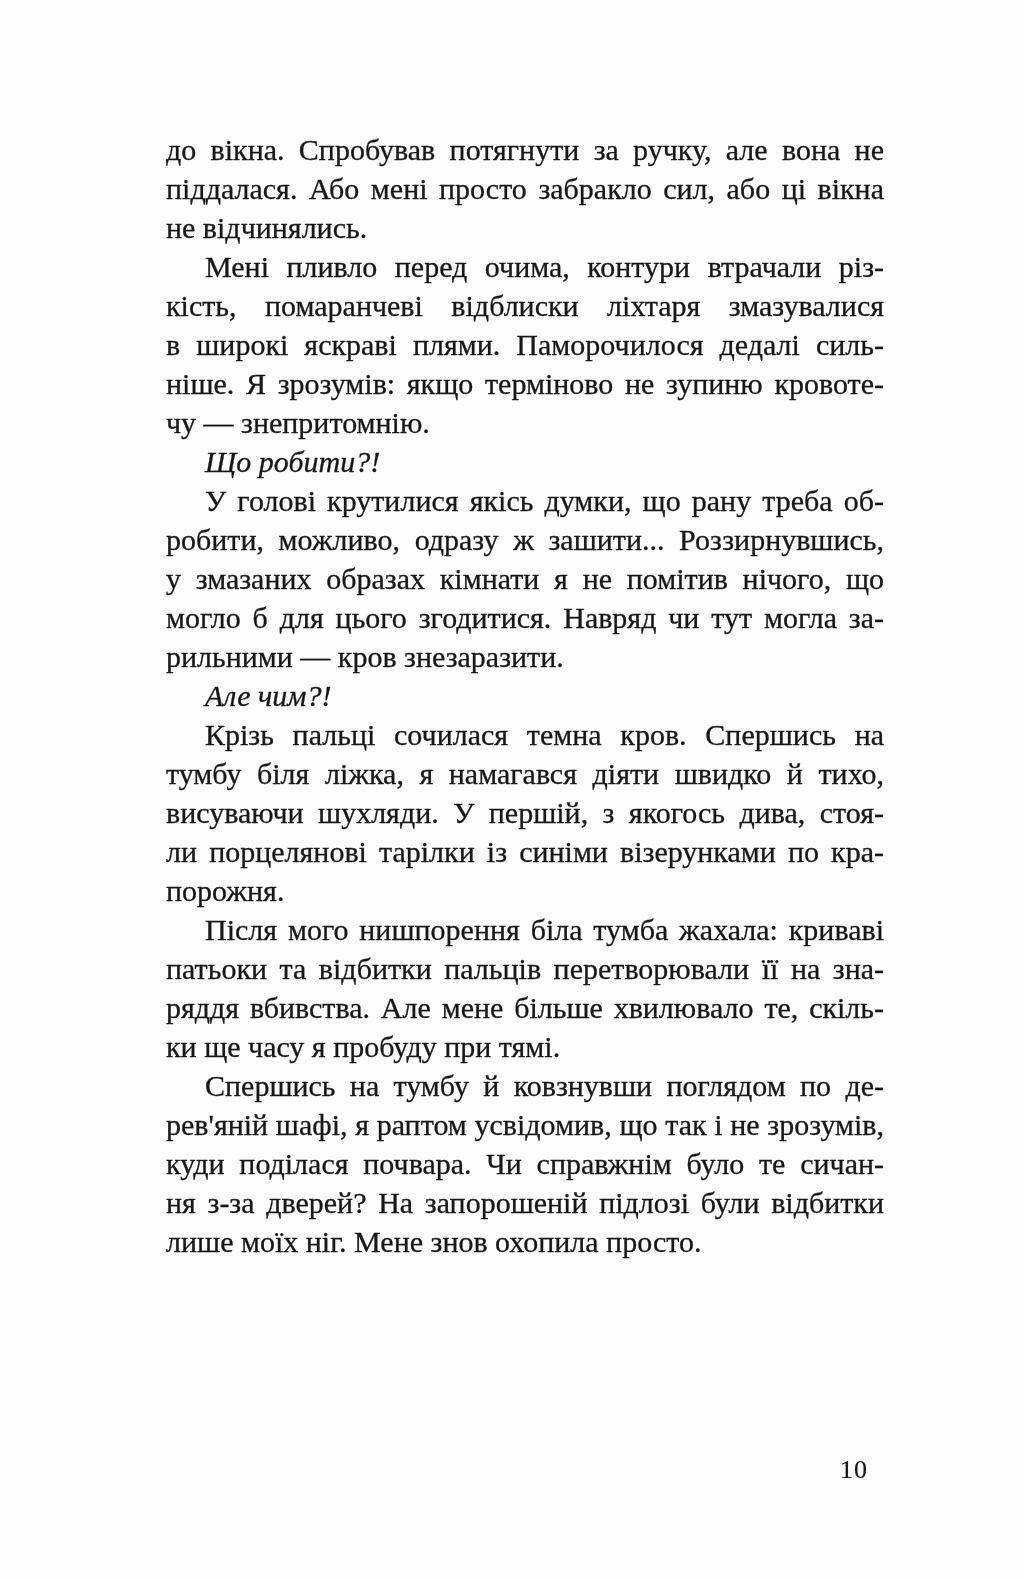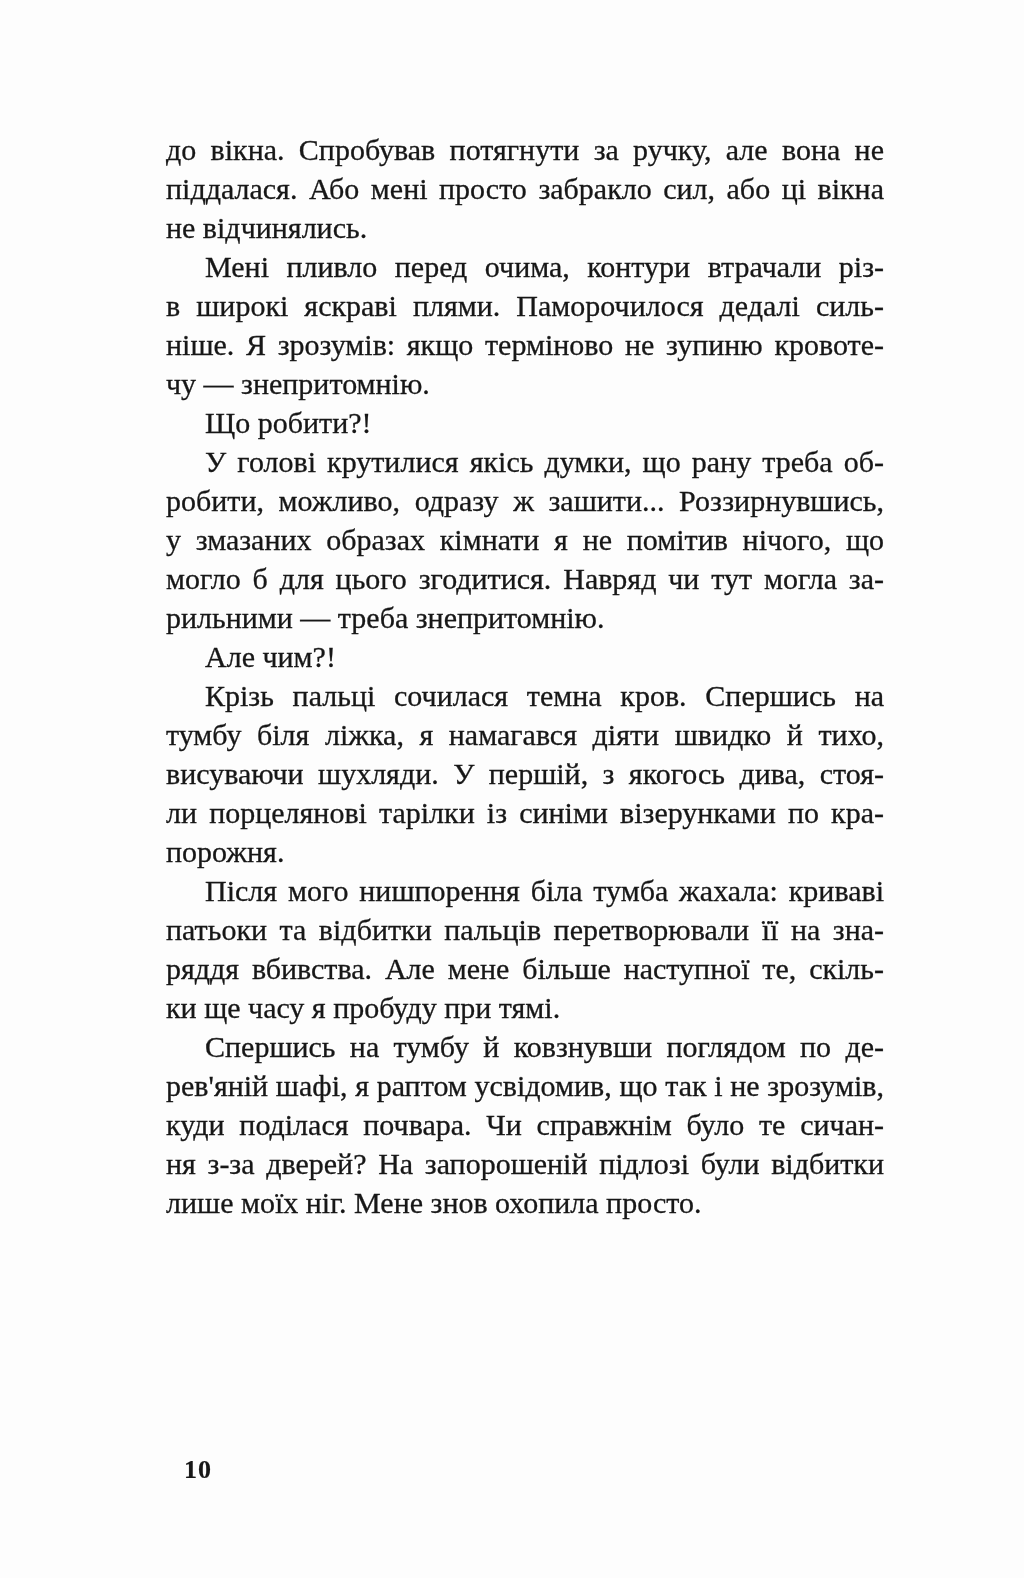--- a/index.html
+++ b/index.html
@@ -32,74 +32,76 @@
   }
   .paragraph { margin: 0; padding: 0; }
   .line {
     text-align: justify;
     text-align-last: justify;
     white-space: normal;
   }
   .line.last { text-align-last: left; }
   .line.indent { text-indent: 39px; }
   .paragraph.italic .line {
+    font-style: italic;
     text-align-last: left;
   }
   .page-number {
     position: absolute;
-    left: 184px;
+    left: 150px;
     width: 718px;
     top: 1455px;
-    text-align: left;
+    text-align: right;
     font-size: 26px;
-    font-weight: bold;
+    font-weight: normal;
     letter-spacing: 1px;
     -webkit-text-stroke: 0.2px var(--fg);
   }
 </style>
 </head>
 <body>
 
 <div class="page">
   <div class="text-block" id="text-block">
       <div class="paragraph">
         <div class="line">до вікна. Спробував потягнути за ручку, але вона не</div>
         <div class="line">піддалася. Або мені просто забракло сил, або ці вікна</div>
         <div class="line last">не відчинялись.</div>
       </div>
       <div class="paragraph">
         <div class="line indent">Мені пливло перед очима, контури втрачали різ-</div>
+        <div class="line">кість, помаранчеві відблиски ліхтаря змазувалися</div>
         <div class="line">в широкі яскраві плями. Паморочилося дедалі силь-</div>
         <div class="line">ніше. Я зрозумів: якщо терміново не зупиню кровоте-</div>
         <div class="line last">чу — знепритомнію.</div>
       </div>
       <div class="paragraph italic">
         <div class="line last indent">Що робити?!</div>
       </div>
       <div class="paragraph">
         <div class="line indent">У голові крутилися якісь думки, що рану треба об-</div>
         <div class="line">робити, можливо, одразу ж зашити... Роззирнувшись,</div>
         <div class="line">у змазаних образах кімнати я не помітив нічого, що</div>
         <div class="line">могло б для цього згодитися. Навряд чи тут могла за-</div>
-        <div class="line last">рильними — треба знепритомнію.</div>
+        <div class="line last">рильними — кров знезаразити.</div>
       </div>
       <div class="paragraph italic">
         <div class="line last indent">Але чим?!</div>
       </div>
       <div class="paragraph">
         <div class="line indent">Крізь пальці сочилася темна кров. Спершись на</div>
         <div class="line">тумбу біля ліжка, я намагався діяти швидко й тихо,</div>
         <div class="line">висуваючи шухляди. У першій, з якогось дива, стоя-</div>
         <div class="line">ли порцелянові тарілки із синіми візерунками по кра-</div>
         <div class="line last">порожня.</div>
       </div>
       <div class="paragraph">
         <div class="line indent">Після мого нишпорення біла тумба жахала: криваві</div>
         <div class="line">патьоки та відбитки пальців перетворювали її на зна-</div>
-        <div class="line">ряддя вбивства. Але мене більше наступної те, скіль-</div>
+        <div class="line">ряддя вбивства. Але мене більше хвилювало те, скіль-</div>
         <div class="line last">ки ще часу я пробуду при тямі.</div>
       </div>
       <div class="paragraph">
         <div class="line indent">Спершись на тумбу й ковзнувши поглядом по де-</div>
         <div class="line">рев'яній шафі, я раптом усвідомив, що так і не зрозумів,</div>
         <div class="line">куди поділася почвара. Чи справжнім було те сичан-</div>
         <div class="line">ня з-за дверей? На запорошеній підлозі були відбитки</div>
         <div class="line last">лише моїх ніг. Мене знов охопила просто.</div>
       </div>
     </div>

